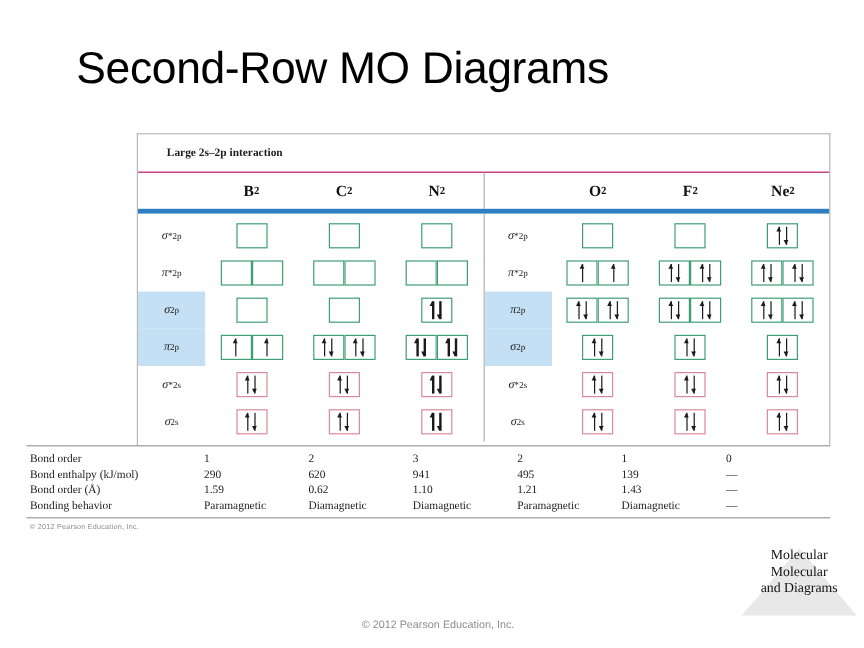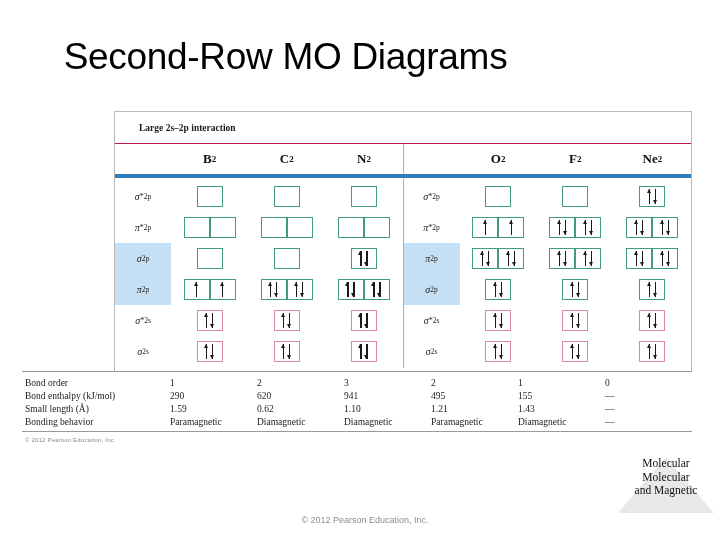--- a/index.html
+++ b/index.html
@@ -695,25 +695,25 @@
       <div class="data-cell">2</div>
       <div class="data-cell">1</div>
       <div class="data-cell">0</div>
     </div>
     <div class="data-row">
       <div class="data-rowlabel">Bond enthalpy (kJ/mol)</div>
       <div class="data-cell">290</div>
       <div class="data-cell">620</div>
       <div class="data-cell">941</div>
       <div class="data-cell">495</div>
-      <div class="data-cell">155</div>
+      <div class="data-cell">139</div>
       <div class="data-cell">—</div>
     </div>
     <div class="data-row">
-      <div class="data-rowlabel">Small length (Å)</div>
+      <div class="data-rowlabel">Bond order (Å)</div>
       <div class="data-cell">1.59</div>
       <div class="data-cell">0.62</div>
       <div class="data-cell">1.10</div>
       <div class="data-cell">1.21</div>
       <div class="data-cell">1.43</div>
       <div class="data-cell">—</div>
     </div>
     <div class="data-row">
       <div class="data-rowlabel">Bonding behavior</div>
       <div class="data-cell">Paramagnetic</div>
@@ -725,17 +725,17 @@
     </div>
   </div>
 
 <div class="copyright-small">© 2012 Pearson Education, Inc.</div>
 
 <div class="chapter-mark">
   <div class="chapter-pyramid"></div>
   <div class="chapter-text">
     <div>Molecular</div>
     <div>Molecular</div>
-    <div>and Magnetic</div>
+    <div>and Diagrams</div>
   </div>
 </div>
 
 <div class="footer-copyright">© 2012 Pearson Education, Inc.</div>
 
 </body></html>

